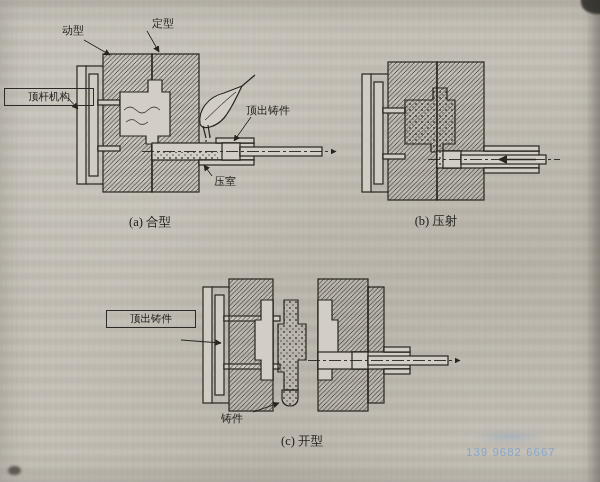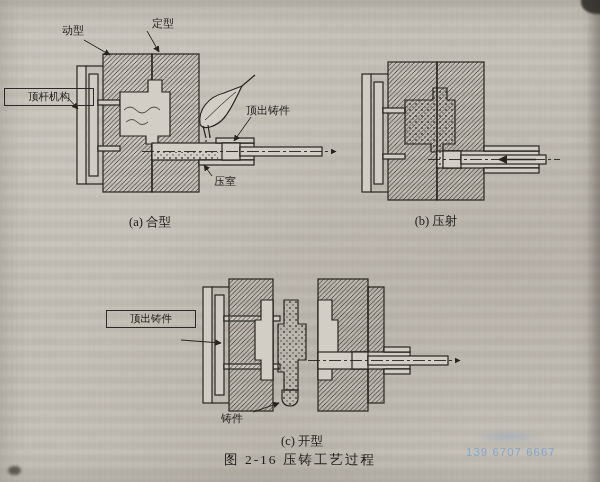--- a/index.html
+++ b/index.html
@@ -183,21 +183,20 @@
   <div class="label" style="left:246px;top:104px">顶出铸件</div>
   <div class="label" style="left:214px;top:175px">压室</div>
 
   <div class="cap" style="left:150px;top:214px">(a) 合型</div>
   <div class="cap" style="left:436px;top:213px">(b) 压射</div>
 
   <div class="label boxed" style="left:106px;top:310px">顶出铸件</div>
   <div class="label" style="left:221px;top:412px">铸件</div>
   <div class="cap" style="left:302px;top:433px">(c) 开型</div>
 
-  <div class="figcap" style="left:300px;top:451px">图 2-16  压铸工艺过程</div>
 
   <div class="wm-smudge"></div>
-  <div class="wm" style="left:466px;top:446px">139 6707 6667</div>
+  <div class="wm" style="left:466px;top:446px">139 9682 6667</div>
 
   <div class="edge-right"></div>
   <div class="corner-tr"></div>
   <div class="blob-bl"></div>
 </div>
 
 </body></html>

